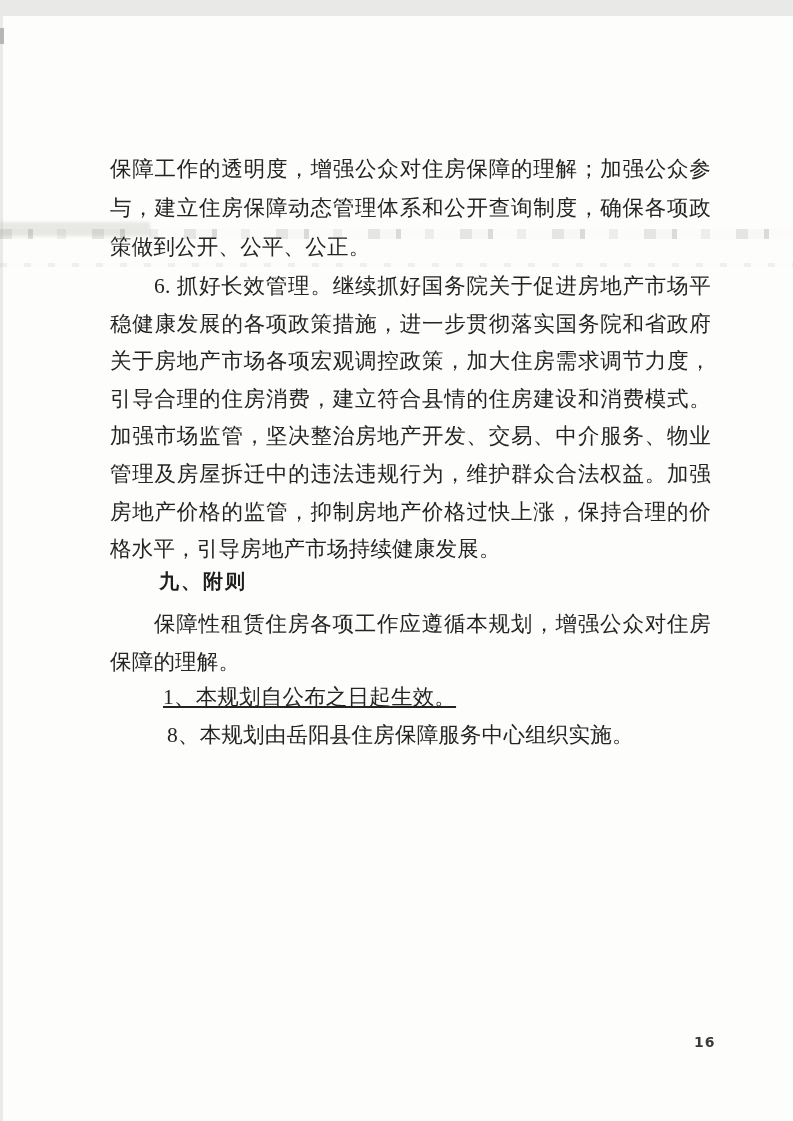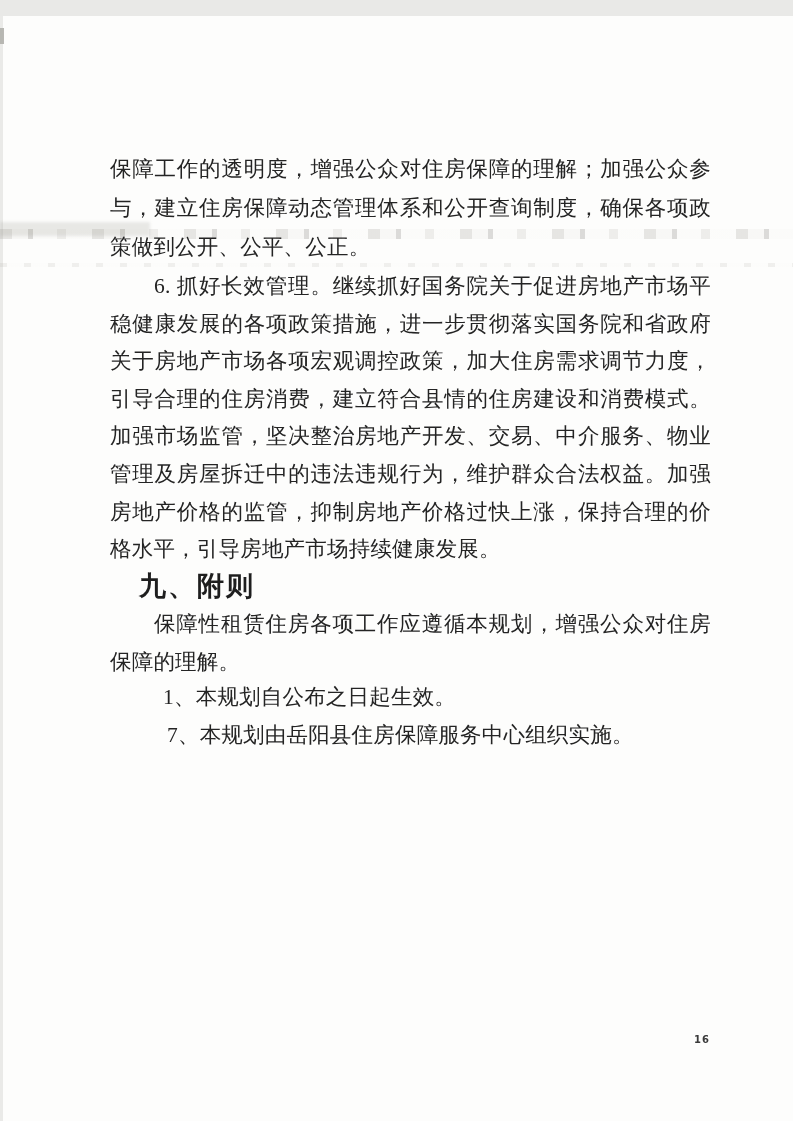--- a/index.html
+++ b/index.html
@@ -28,45 +28,45 @@
     text-align: justify;
     text-justify: inter-character;
     word-break: break-all;
     letter-spacing: 0.2px;
   }
   .p1 { top: 134px; }
   .p2 { top: 252px; line-height: 37.6px; }
   .indent2 { text-indent: 44px; }
   .section-heading {
     position: absolute;
-    left: 139px;
+    left: 159px;
     top: 552px;
-    font-size: 27px;
+    font-size: 20px;
     font-weight: bold;
     font-family: "Liberation Sans", "DejaVu Sans", sans-serif;
     letter-spacing: 2px;
     color: #1e1e1e;
   }
   .p3 { top: 590px; line-height: 37.5px; }
   .list-item {
     position: absolute;
     left: 163px;
     width: 548px;
     font-size: 21.5px;
     letter-spacing: 0.2px;
     white-space: nowrap;
   }
-  .li1 { top: 666px; }
+  .li1 { top: 666px; text-decoration: underline; }
   .li2 { top: 704px; left: 167px; }
   .li3 { top: 742px; left: 158px; }
   .page-number {
     position: absolute;
     left: 694px;
     top: 1018px;
-    font-size: 10px;
+    font-size: 14px;
     font-weight: bold;
     font-family: "DejaVu Sans", sans-serif;
     color: #3a3a3a;
     letter-spacing: 1px;
   }
   
   .noise-band {
     position: absolute;
     left: 0;
     top: 213px;
@@ -142,18 +142,18 @@
   <div class="tblock p1">保障工作的透明度，增强公众对住房保障的理解；加强公众参与，建立住房保障动态管理体系和公开查询制度，确保各项政策做到公开、公平、公正。</div>
 
   <div class="tblock p2 indent2">6. 抓好长效管理。继续抓好国务院关于促进房地产市场平稳健康发展的各项政策措施，进一步贯彻落实国务院和省政府关于房地产市场各项宏观调控政策，加大住房需求调节力度，引导合理的住房消费，建立符合县情的住房建设和消费模式。加强市场监管，坚决整治房地产开发、交易、中介服务、物业管理及房屋拆迁中的违法违规行为，维护群众合法权益。加强房地产价格的监管，抑制房地产价格过快上涨，保持合理的价格水平，引导房地产市场持续健康发展。</div>
 
   <div class="section-heading">九、附则</div>
 
   <div class="tblock p3 indent2">保障性租赁住房各项工作应遵循本规划，增强公众对住房保障的理解。</div>
 
   <div class="list-item li1">1、本规划自公布之日起生效。</div>
 
-  <div class="list-item li2">7、本规划由岳阳县住房保障服务中心组织实施。</div>
+  <div class="list-item li2">8、本规划由岳阳县住房保障服务中心组织实施。</div>
 
 
   <div class="page-number">16</div>
 
 </div>
 
 </body></html>

